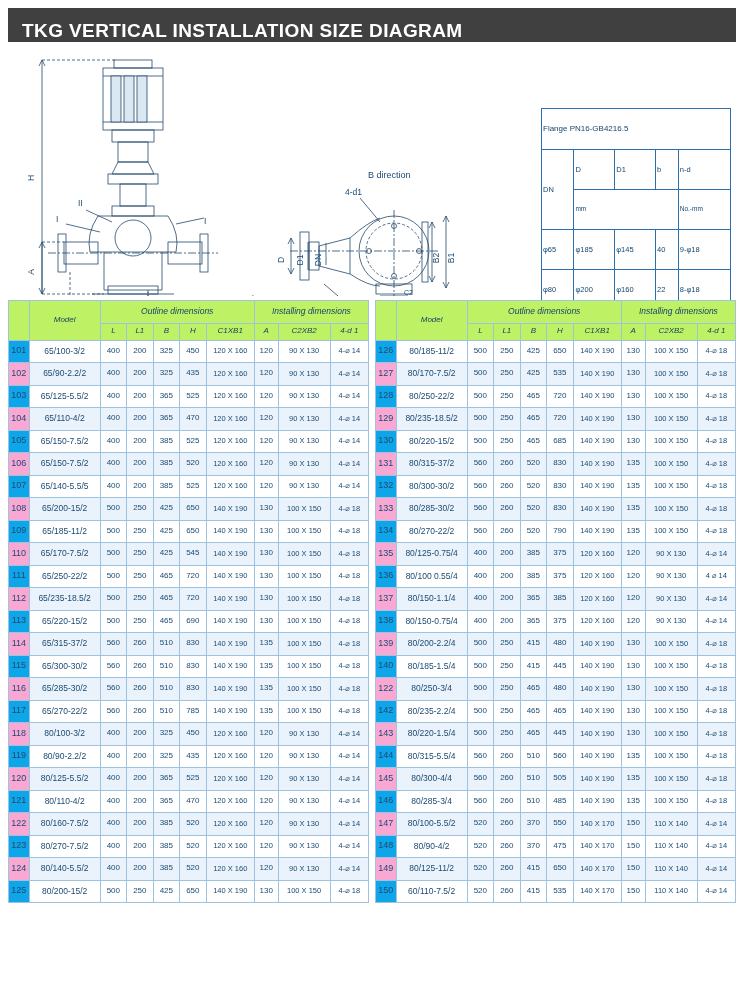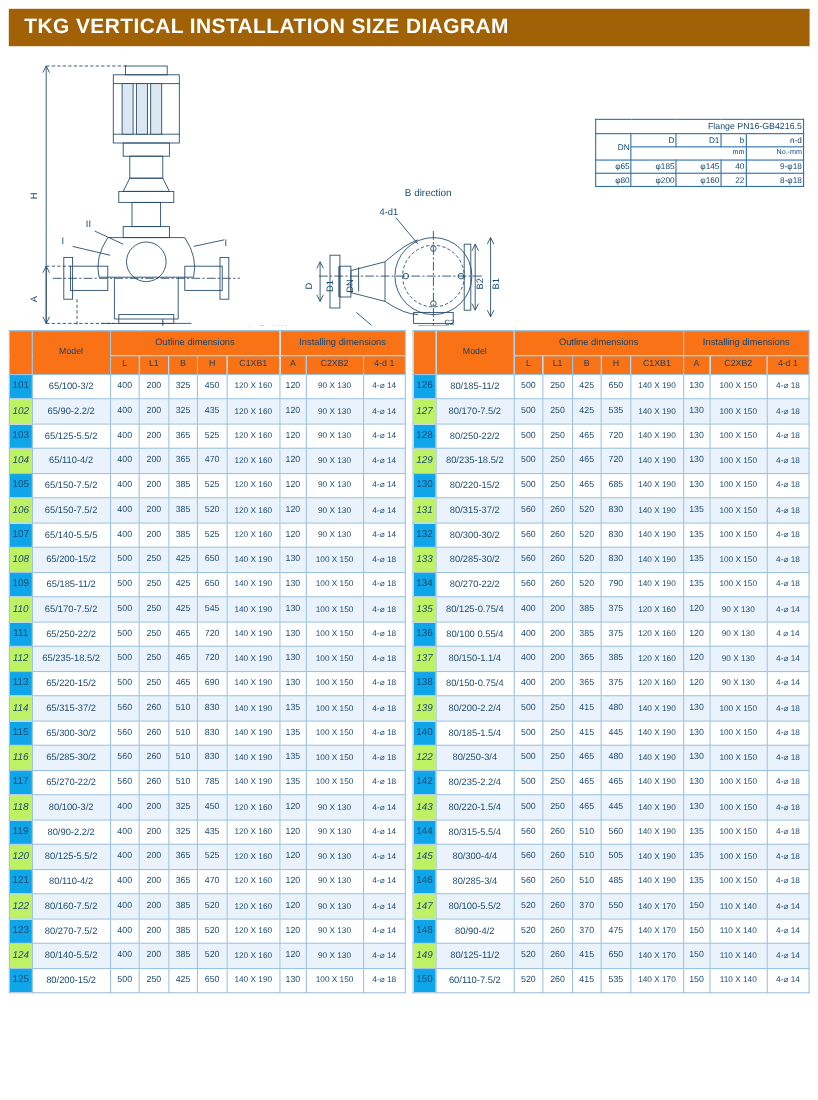--- a/index.html
+++ b/index.html
@@ -7,43 +7,43 @@
     width:744px;height:1000px;background:#ffffff;
     font-family:"Liberation Sans", sans-serif;
     color:#1b3a5c;
     -webkit-font-smoothing:antialiased;
   }
   .page{position:relative;width:744px;height:1000px;overflow:hidden;}
 
   
   .title-bar{
     position:absolute;left:8px;top:8px;width:728px;height:34px;
-    background:#a16207;
-    display:flex;align-items:center;
+    background:#404040;
+    display:flex;align-items:flex-end;
   }
   .title-bar .title{
     color:#ffffff;font-size:19px;font-weight:bold;letter-spacing:.4px;
     padding-left:14px;font-family:"Liberation Sans", sans-serif;
   }
 
   
   .diagram{
     position:absolute;left:8px;top:46px;width:728px;height:250px;
     background:#ffffff;
   }
   .dgm-svg{position:absolute;left:0;top:0;}
 
   
   .flange-table{
     position:absolute;left:533px;top:62px;width:190px;
     border:1px solid #2d6fa8;border-collapse:collapse;font-size:7.5px;
     background:#fff;
   }
   .flange-table td,.flange-table th{
-    border:1px solid #2d6fa8;text-align:right;padding:1px 1px;
+    border:1px solid #2d6fa8;text-align:left;padding:15px 1px;
     color:#14456f;font-weight:normal;line-height:1.25;
   }
   .flange-title{font-size:8px;padding:2px 0;}
   .flange-sub{font-size:6.5px;}
 
   
   .tables{
     position:absolute;left:8px;top:300px;width:728px;
     display:flex;gap:6px;
   }
@@ -58,31 +58,32 @@
     text-align:center;
     color:#1b4a72;
     height:21.5px;
     padding:0;
     font-weight:normal;
     line-height:1.1;
     overflow:hidden;
     white-space:nowrap;
   }
   table.spec thead th{
-    background:#f97316;
+    background:#bef264;
     color:#15436b;
     font-size:8px;
+    font-style:italic;
   }
   table.spec thead th.grp{font-size:8.5px;}
   table.spec thead th.sub{font-size:8px;height:16px;}
   .hdr-model{font-size:9px;}
   td.idx{font-weight:bold;font-size:9px;background:#0ea5e9;}
   td.model{font-size:8.5px;}
   tr.alt td{background:#eaf3fb;}
-  tr.alt td.idx{background:#bef264;font-style:italic;}
+  tr.alt td.idx{background:#f9a8d4;}
   td.small{font-size:7.5px;}
   .blue-head{background:#cfe3f3;}
 </style>
 </head>
 <body>
 
 <div class="page">
 
   <div class="title-bar">
     <div class="title">TKG VERTICAL INSTALLATION SIZE DIAGRAM</div>

